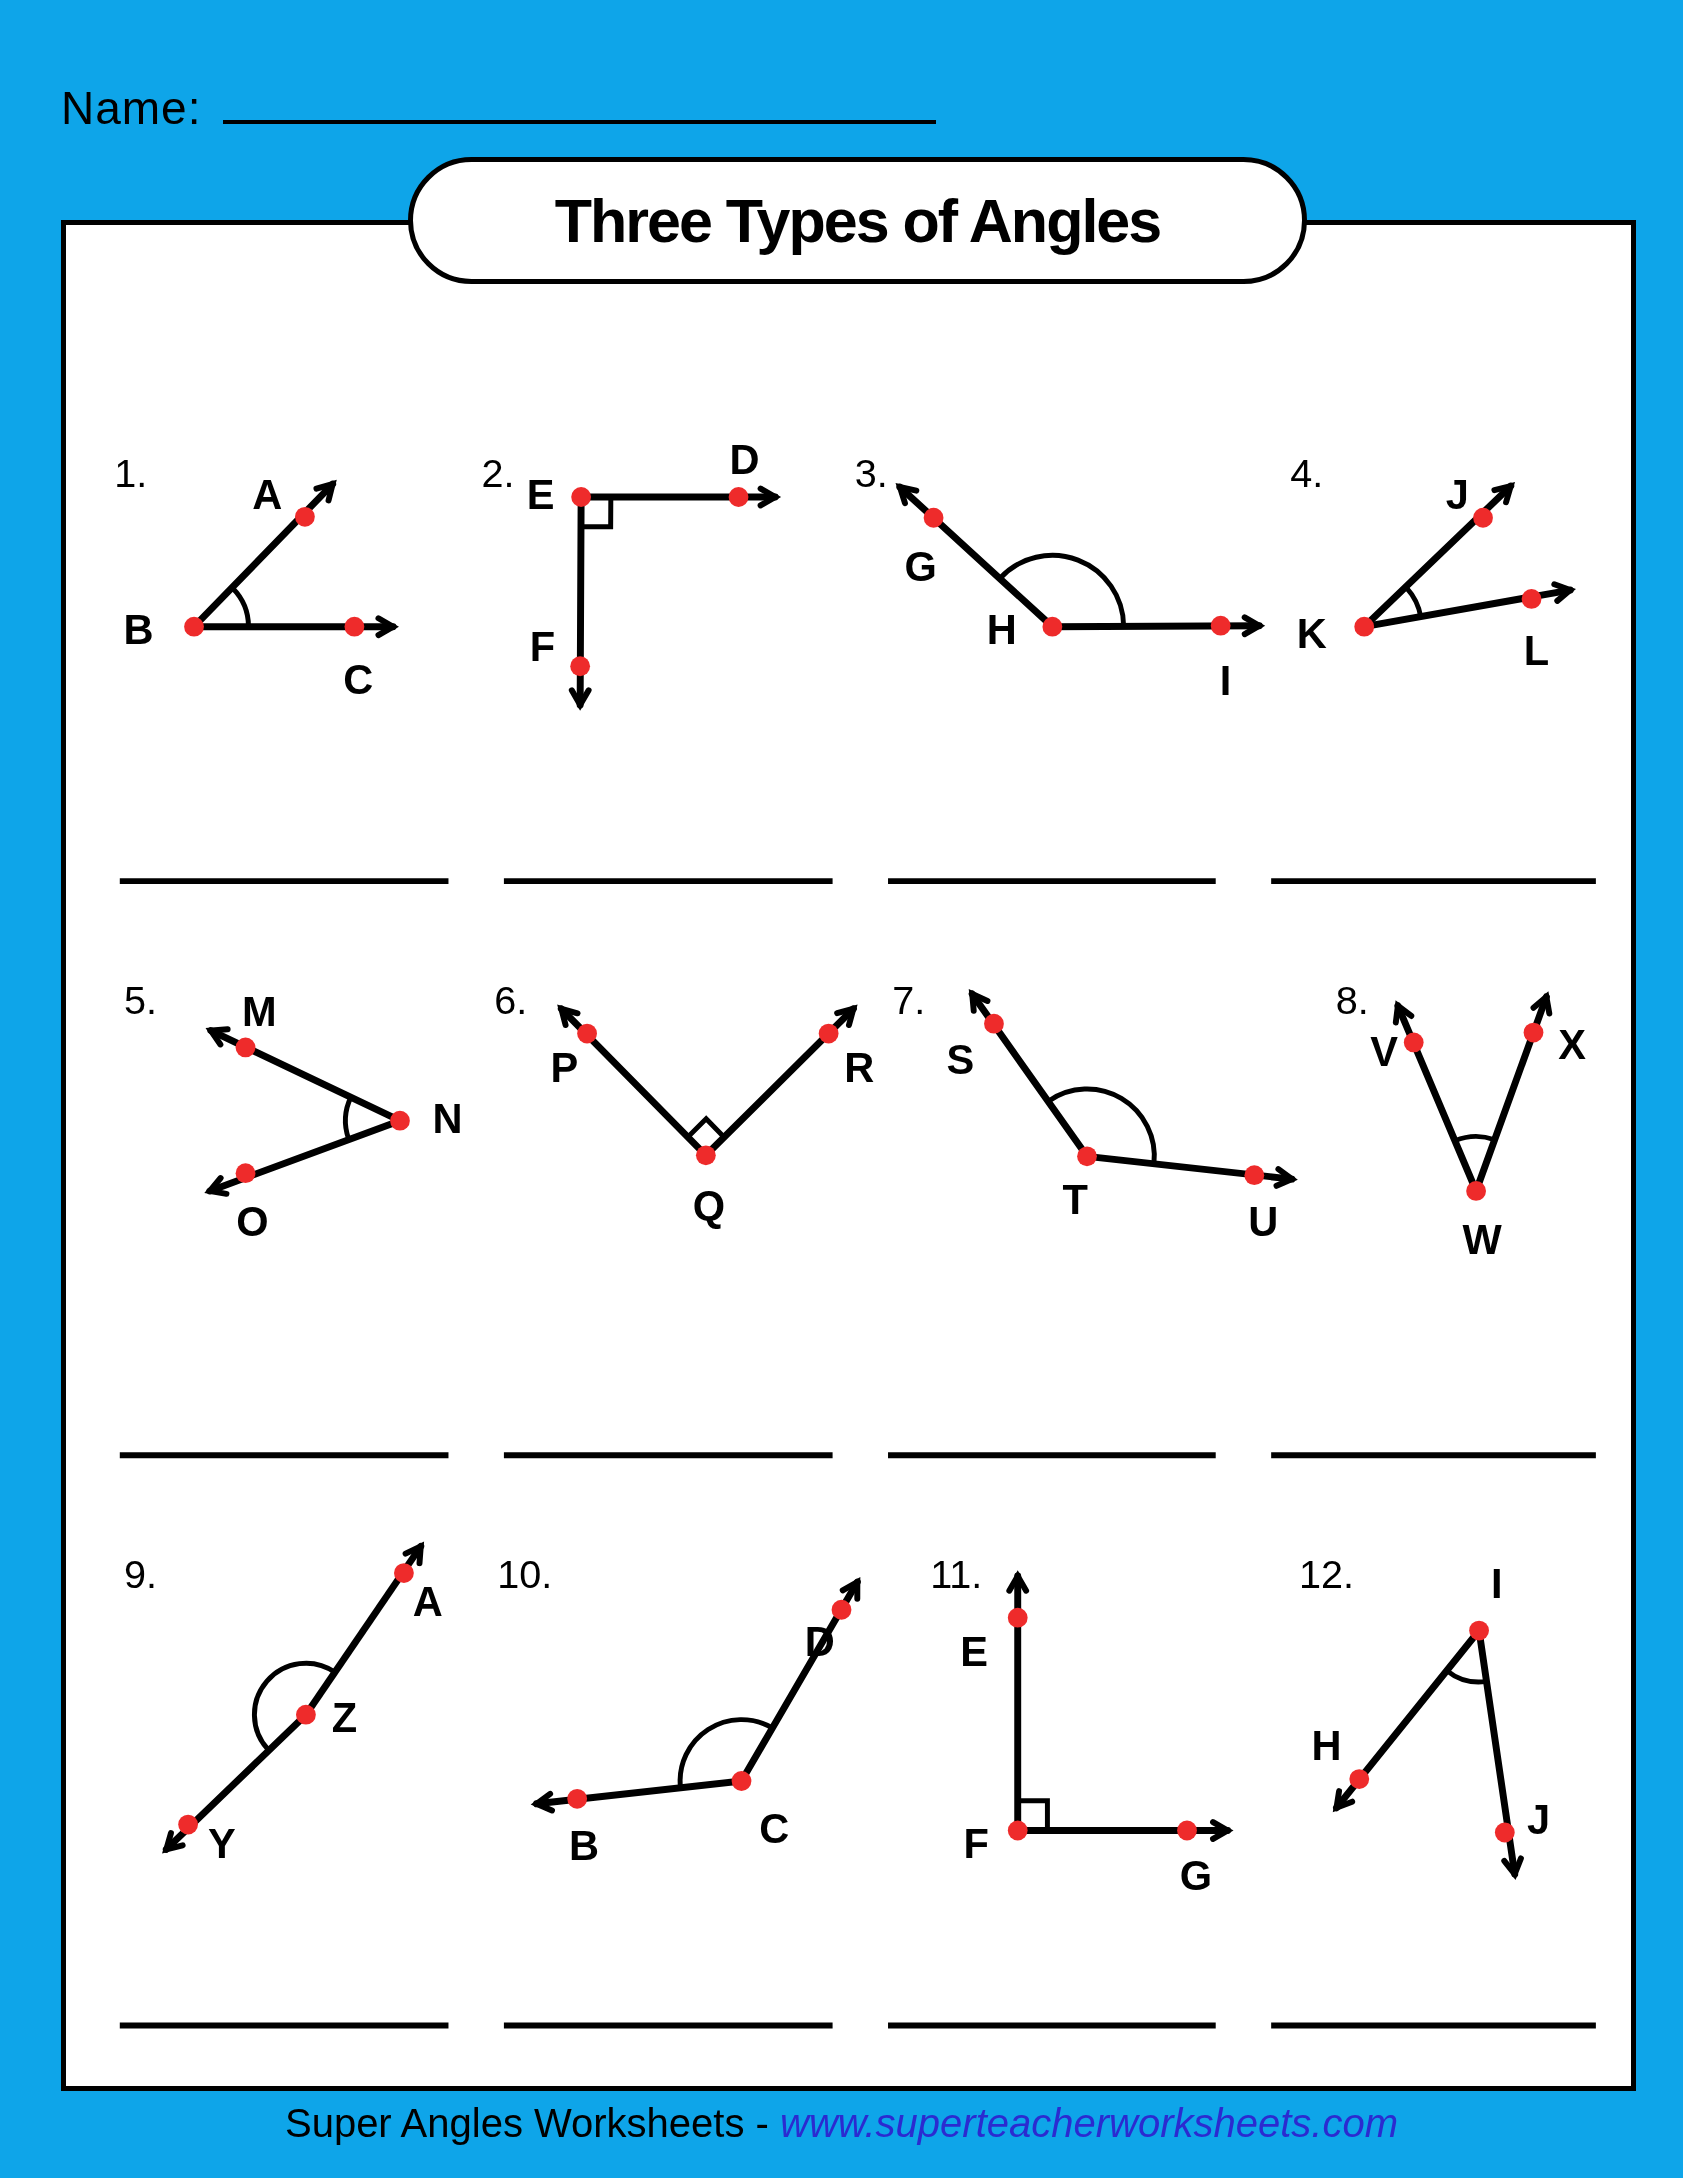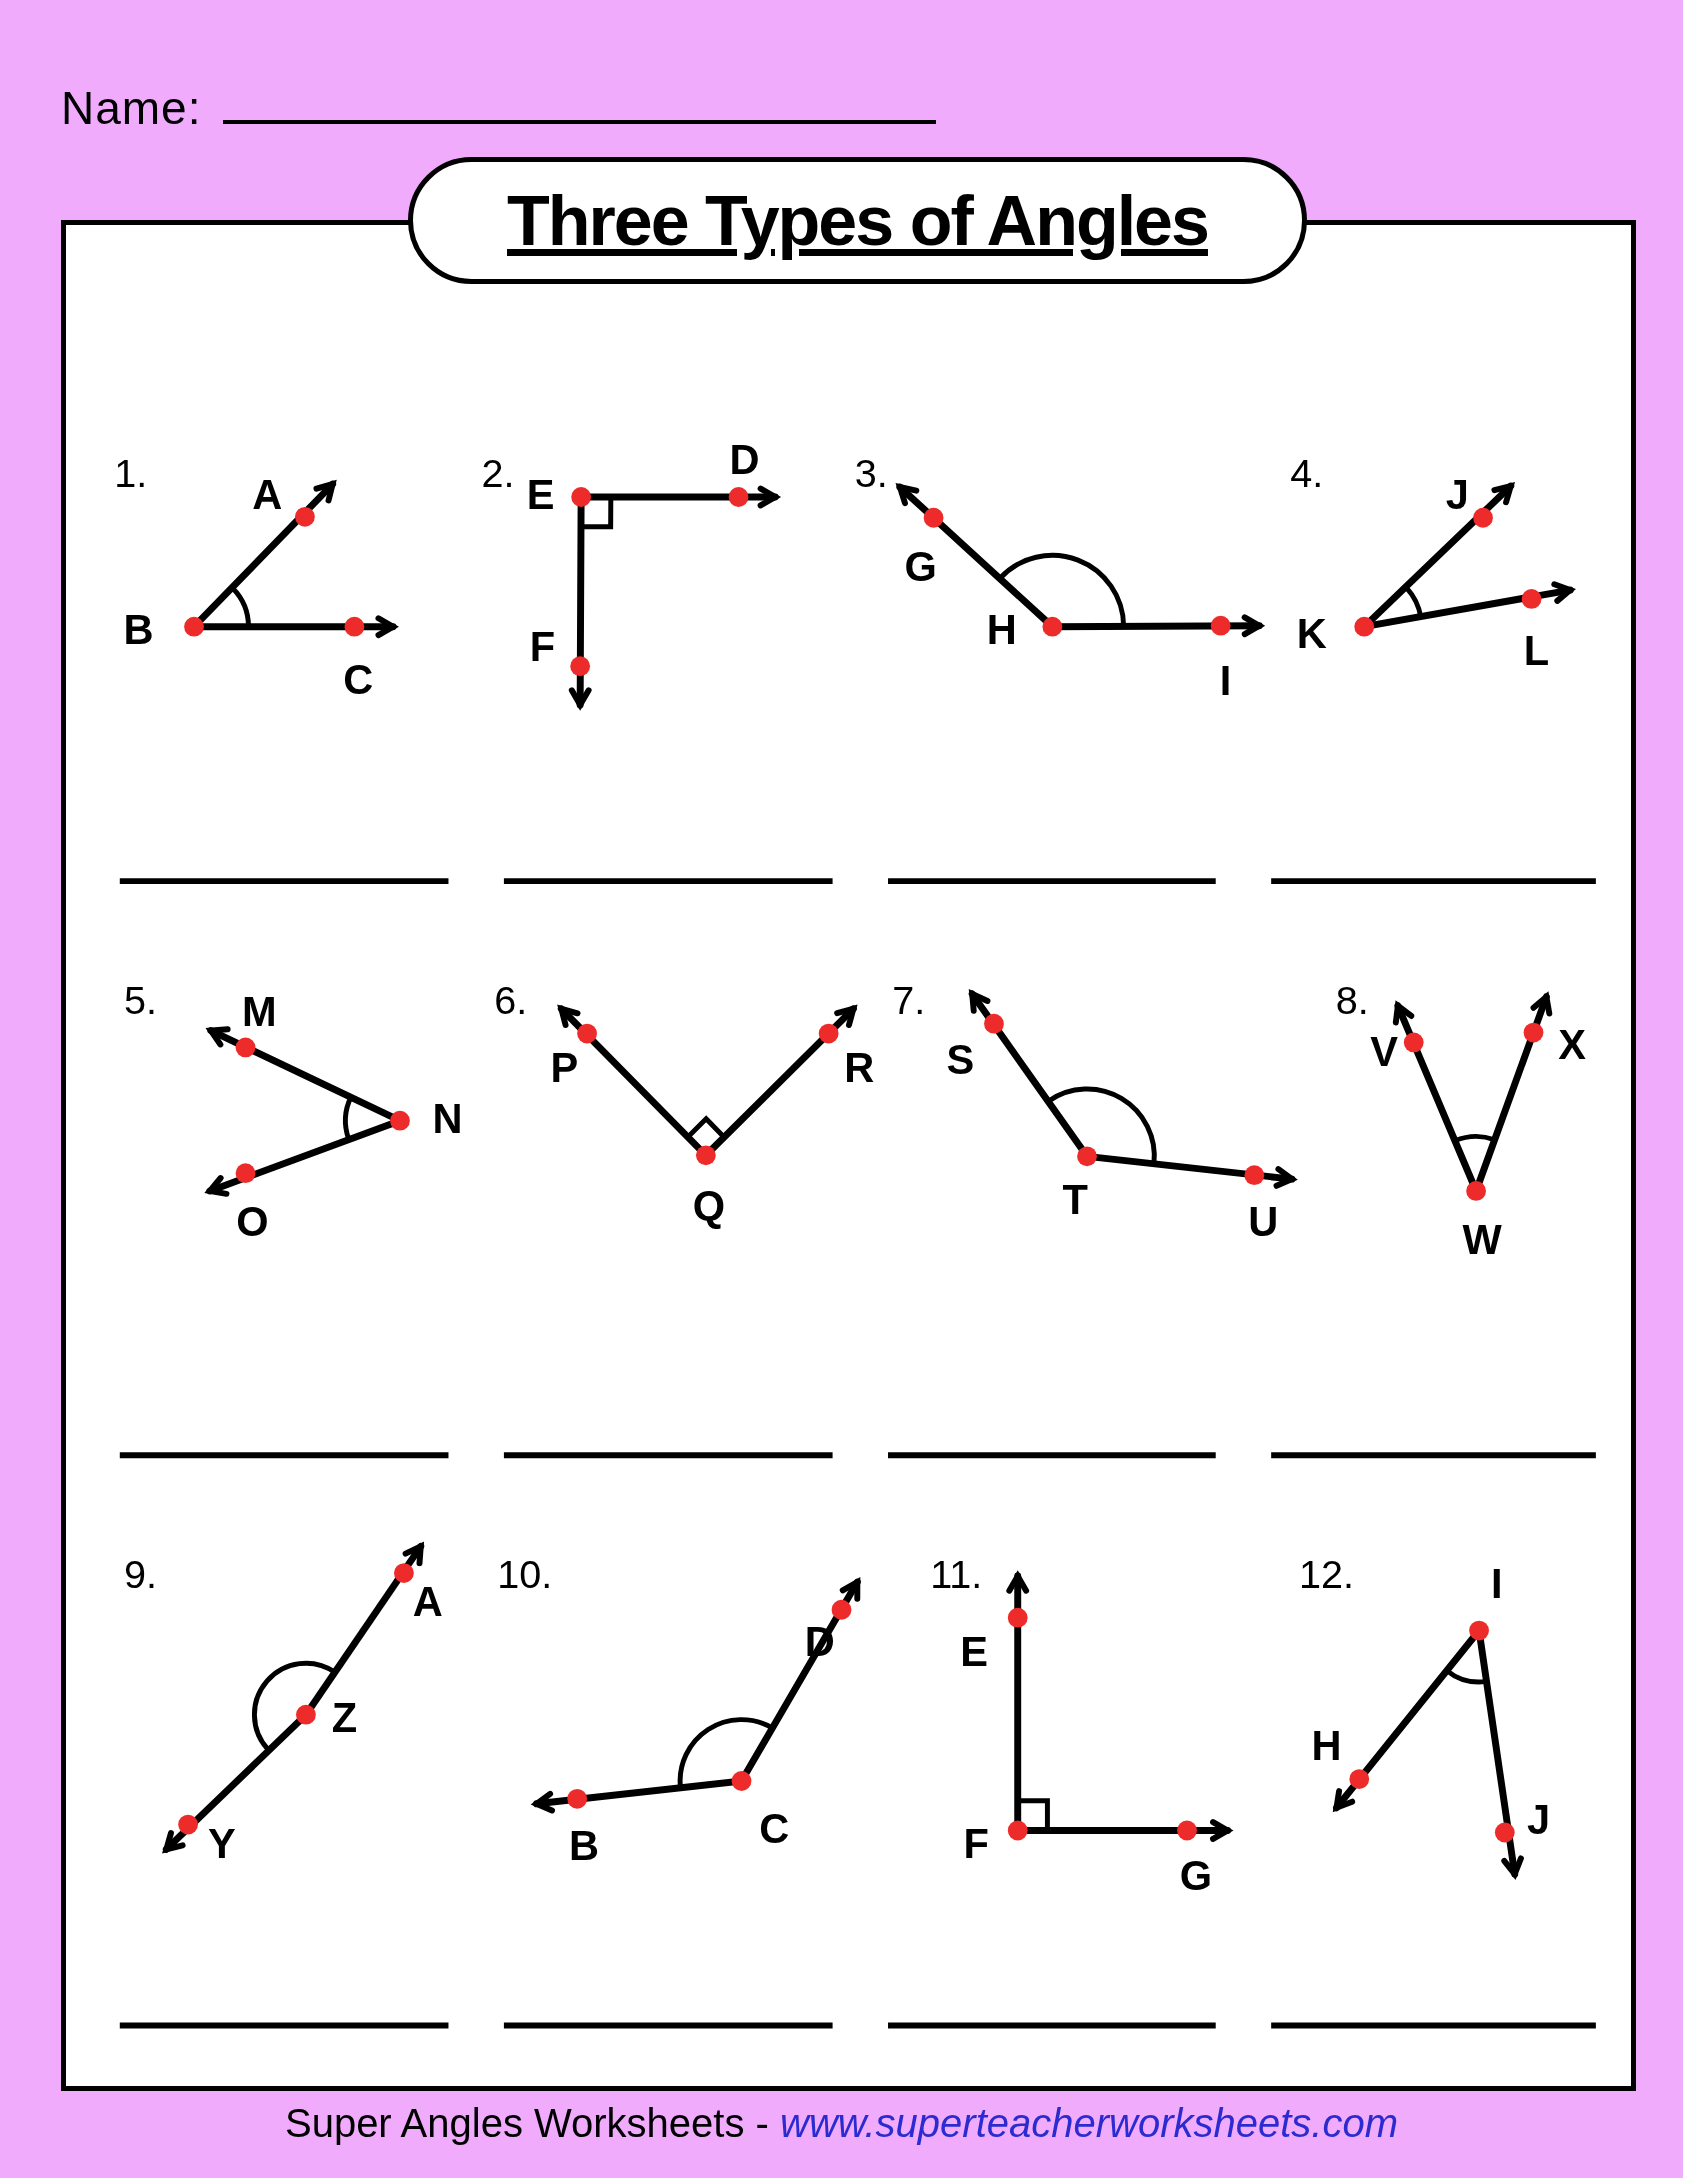--- a/index.html
+++ b/index.html
@@ -1,32 +1,32 @@
 <!DOCTYPE html>
 <html><head>
 <meta charset="utf-8">
 <style>
   html,body{margin:0;padding:0;background:#ffffff;}
   .page{
-    position:relative;width:1683px;height:2178px;background:#f0abfc;overflow:hidden;
+    position:relative;width:1683px;height:2178px;background:#0ea5e9;overflow:hidden;
     font-family:"Liberation Sans",sans-serif;color:#000;
   }
   .name-row{position:absolute;left:61px;top:81px;}
   .name-label{font-size:46px;font-weight:500;letter-spacing:1px;}
   .name-line{position:absolute;left:223px;top:120px;width:713px;height:4px;background:#000;}
   .content-box{
     position:absolute;left:61px;top:220px;width:1575px;height:1871px;
     border:5px solid #000;box-sizing:border-box;background:#fff;
   }
   .title-bubble{
     position:absolute;left:408px;top:157px;width:899px;height:127px;box-sizing:border-box;
     border:5px solid #000;border-radius:65px;background:#fff;
     display:flex;align-items:center;justify-content:center;z-index:2;
   }
-  .title-text{font-size:70px;font-weight:700;letter-spacing:-2px;white-space:nowrap;text-decoration:underline;}
+  .title-text{font-size:61px;font-weight:700;letter-spacing:-2px;white-space:nowrap;}
   .instruction{position:absolute;left:91px;top:335px;font-size:40px;font-weight:700;z-index:1;}
   svg.canvas{position:absolute;left:0;top:0;z-index:1;}
   svg text.pnum{font-size:40px;font-weight:400;font-family:"Liberation Sans",sans-serif;}
   svg text.plabel{font-size:42px;font-weight:800;font-family:"Liberation Sans",sans-serif;}
   .footer{position:absolute;left:0;top:2101px;width:100%;text-align:center;font-size:40px;z-index:1;}
   .footer .url{font-style:italic;}
 </style>
 </head>
 <body>
 

